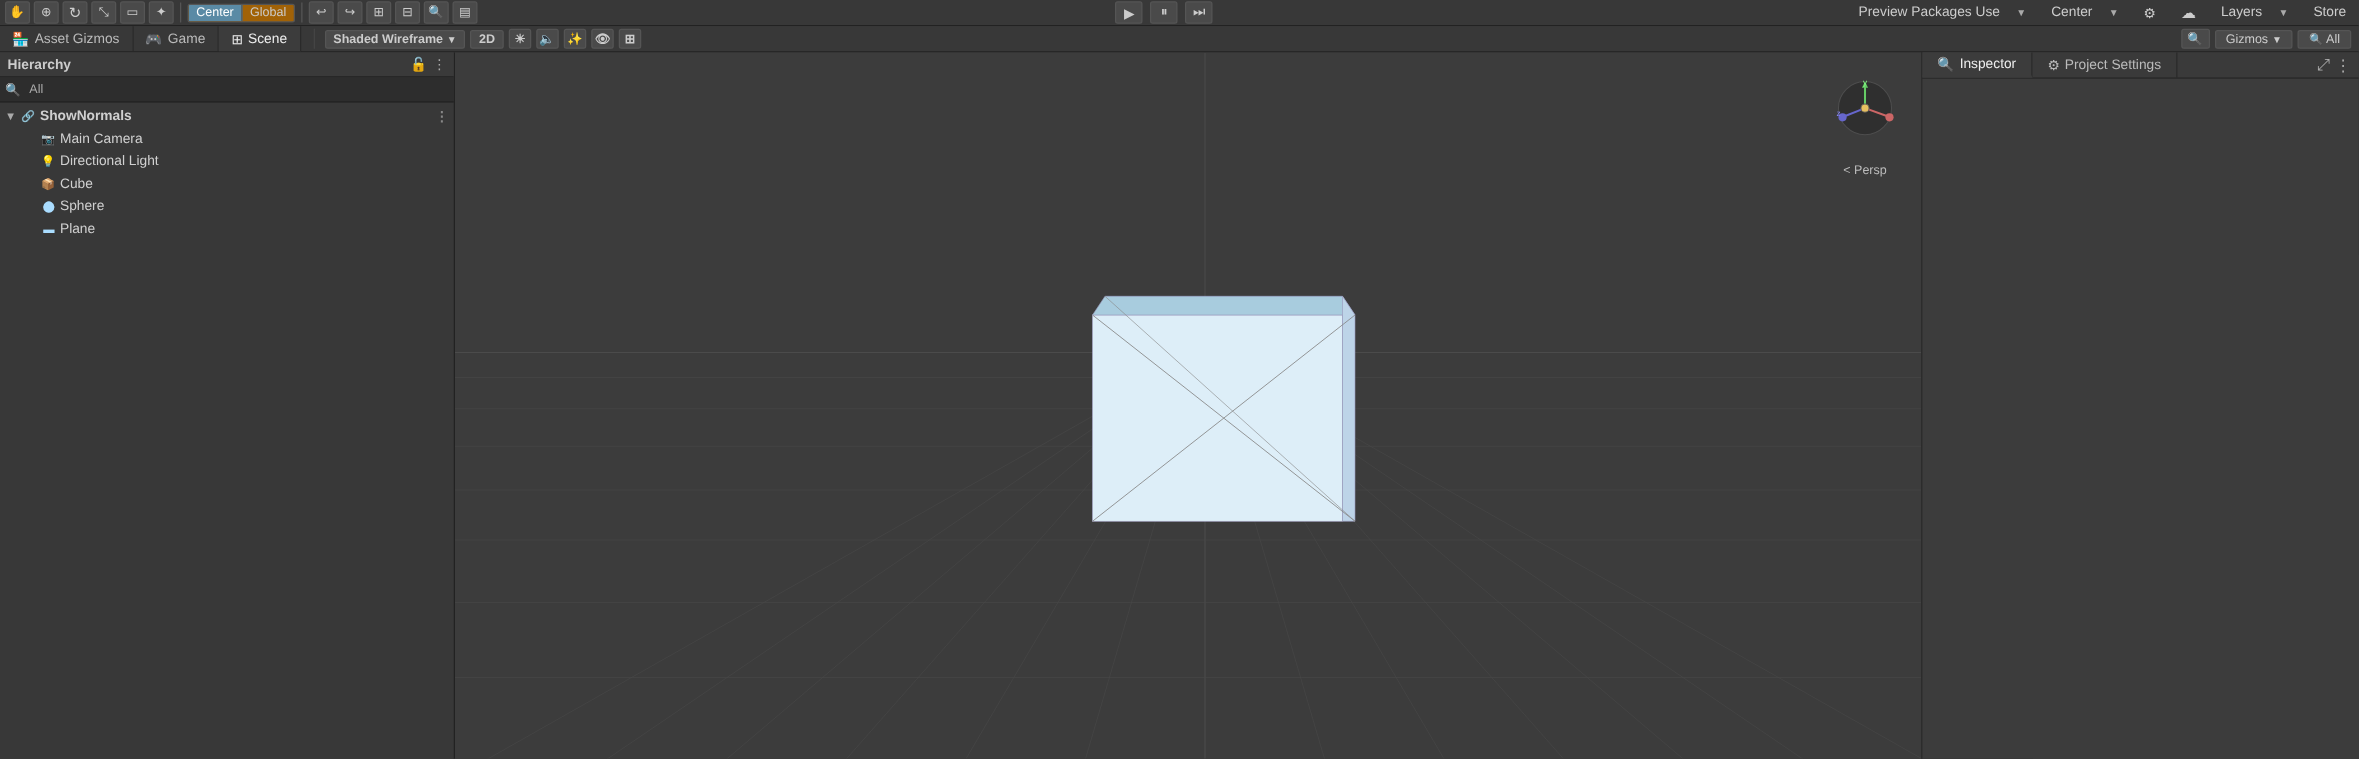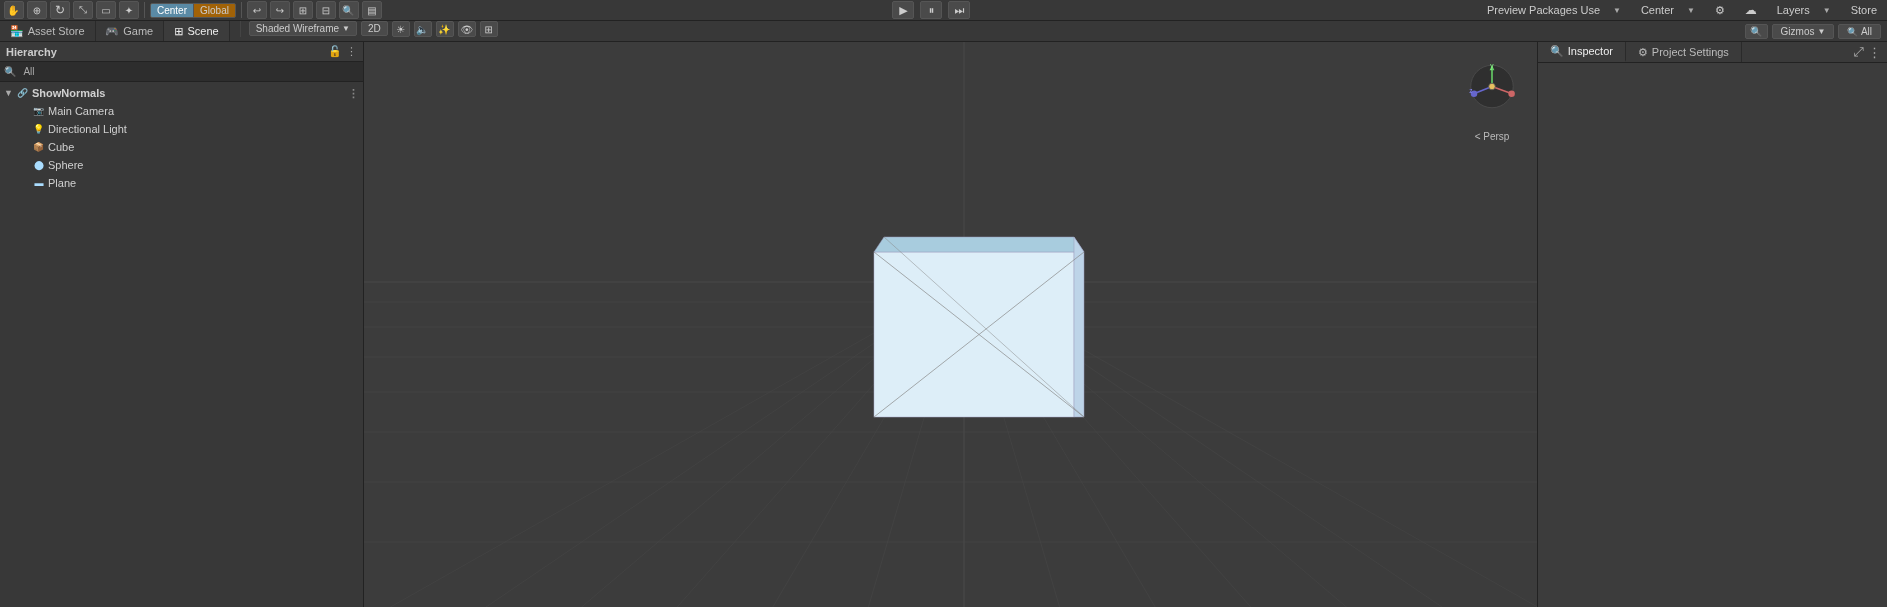--- a/index.html
+++ b/index.html
@@ -124,23 +124,24 @@
       color: #bbb;
       border-right: 1px solid #2a2a2a;
       gap: 4px;
     }
     .tab-item.active {
       background: #3c3c3c;
       color: #eee;
     }
     .scene-controls {
       display: flex;
-      align-items: flex-start;
+      align-items: center;
       padding: 0 6px;
       gap: 4px;
+      font-weight: bold;
     }
     .scene-dd {
       background: #4a4a4a;
       border: 1px solid #555;
       border-radius: 2px;
       padding: 1px 6px;
       font-size: 10px;
       color: #ccc;
       cursor: pointer;
       display: flex;
@@ -455,21 +456,21 @@
     <div class="right-menu-item">
       <span>Store</span>
     </div>
   </div>
 </div>
 
 <div id="second-toolbar">
   <div class="tab-group">
     <div class="tab-item">
       <span>🏪</span>
-      <span>Asset Store</span>
+      <span>Asset Gizmos</span>
     </div>
     <div class="tab-item">
       <span>🎮</span>
       <span>Game</span>
     </div>
     <div class="tab-item active">
       <span>⊞</span>
       <span>Scene</span>
     </div>
   </div>

